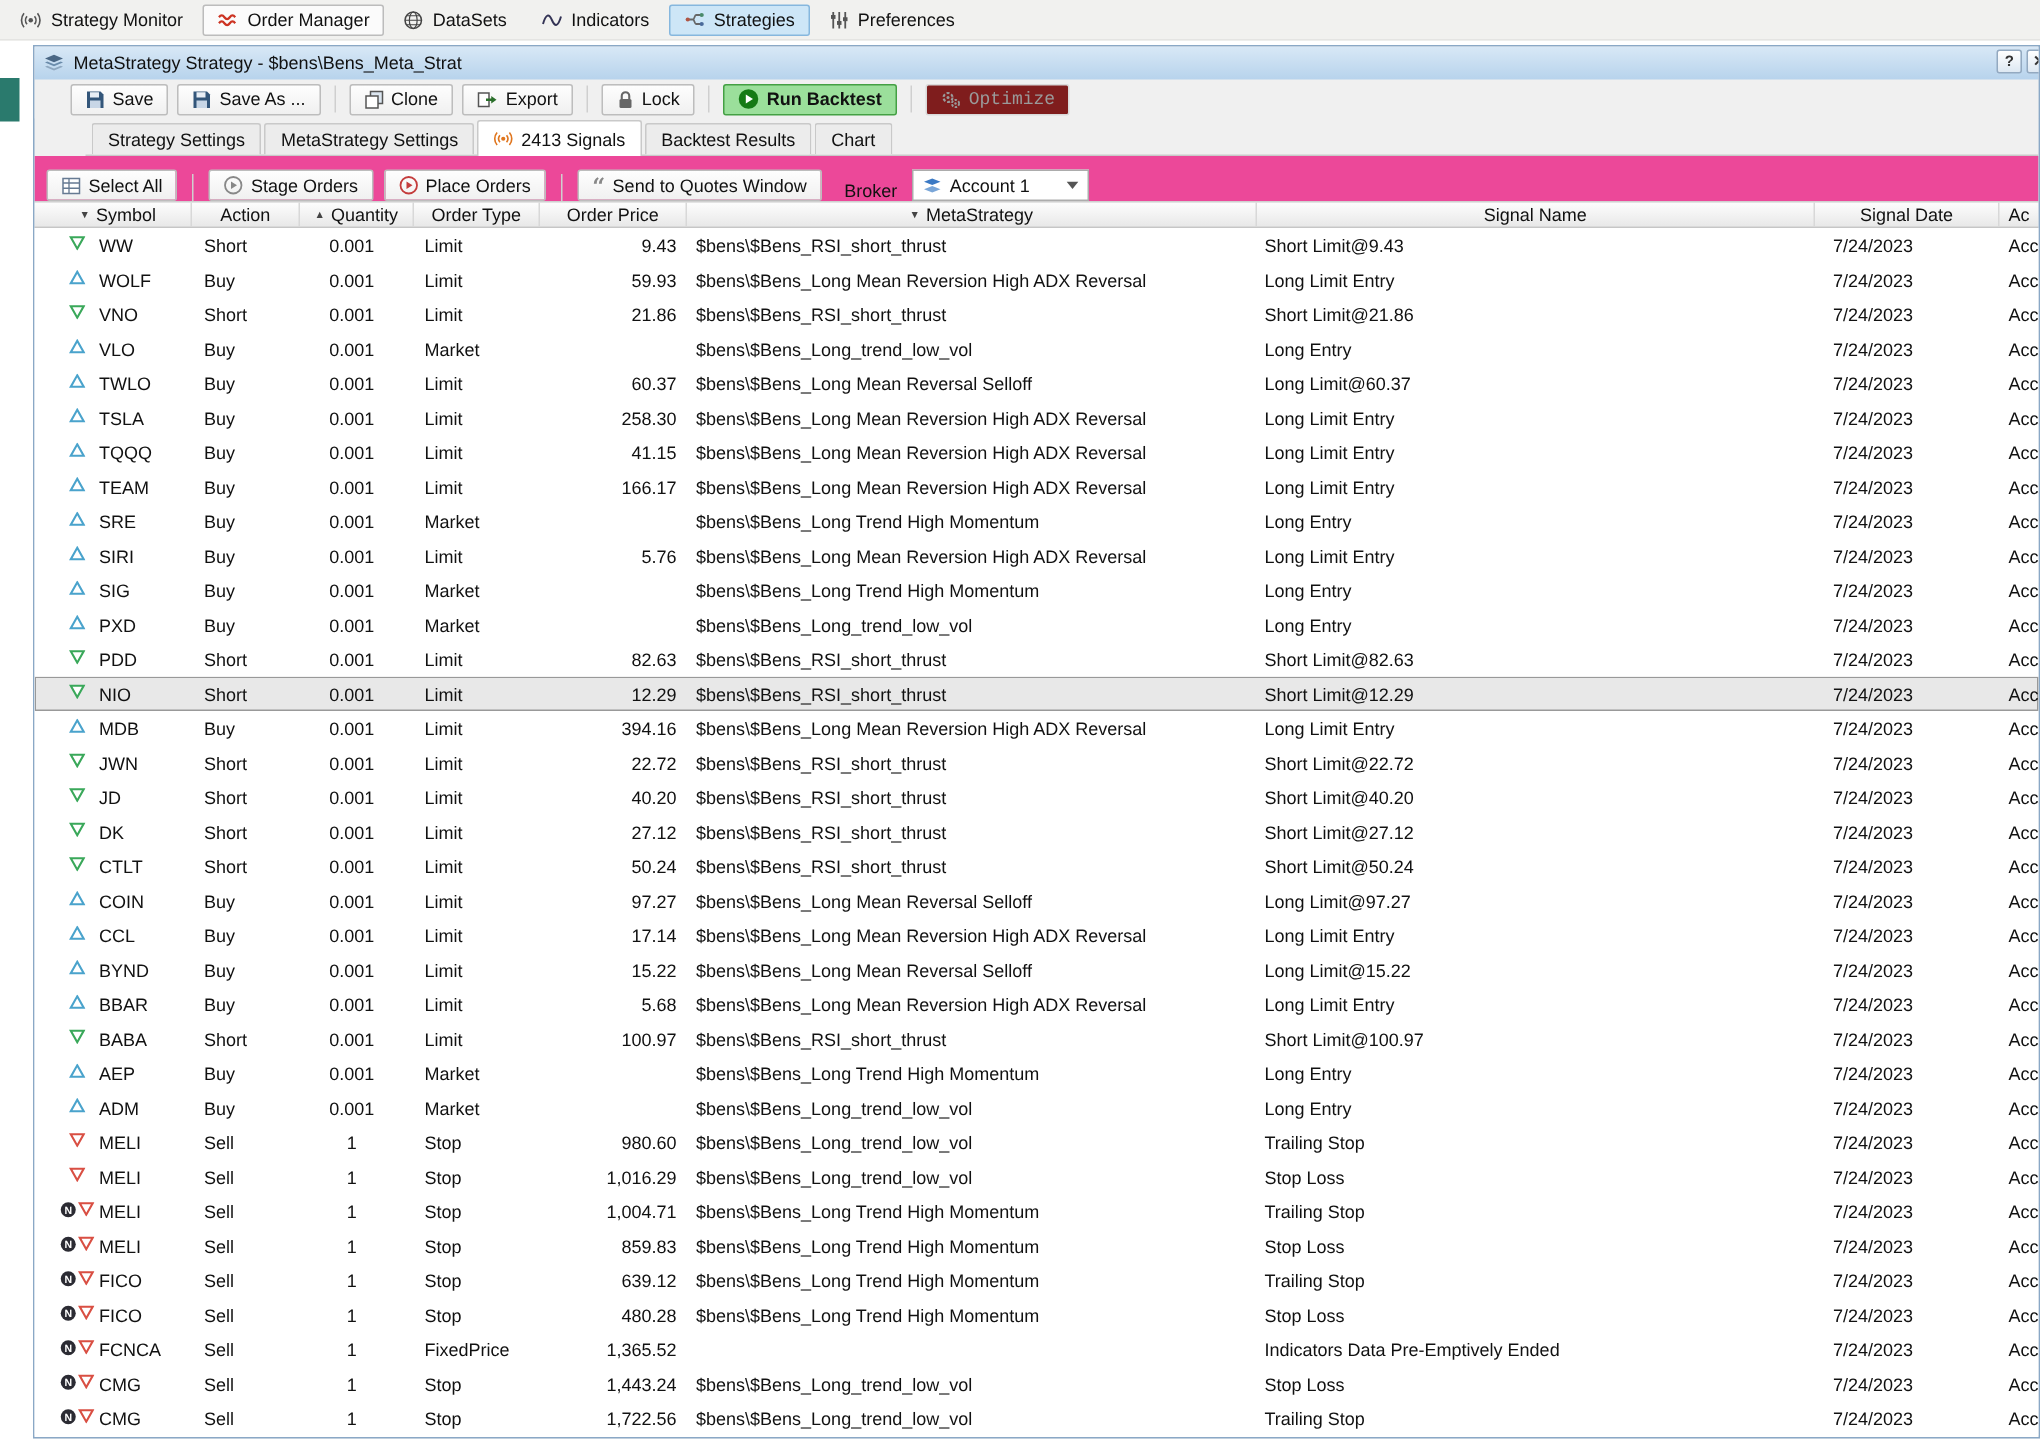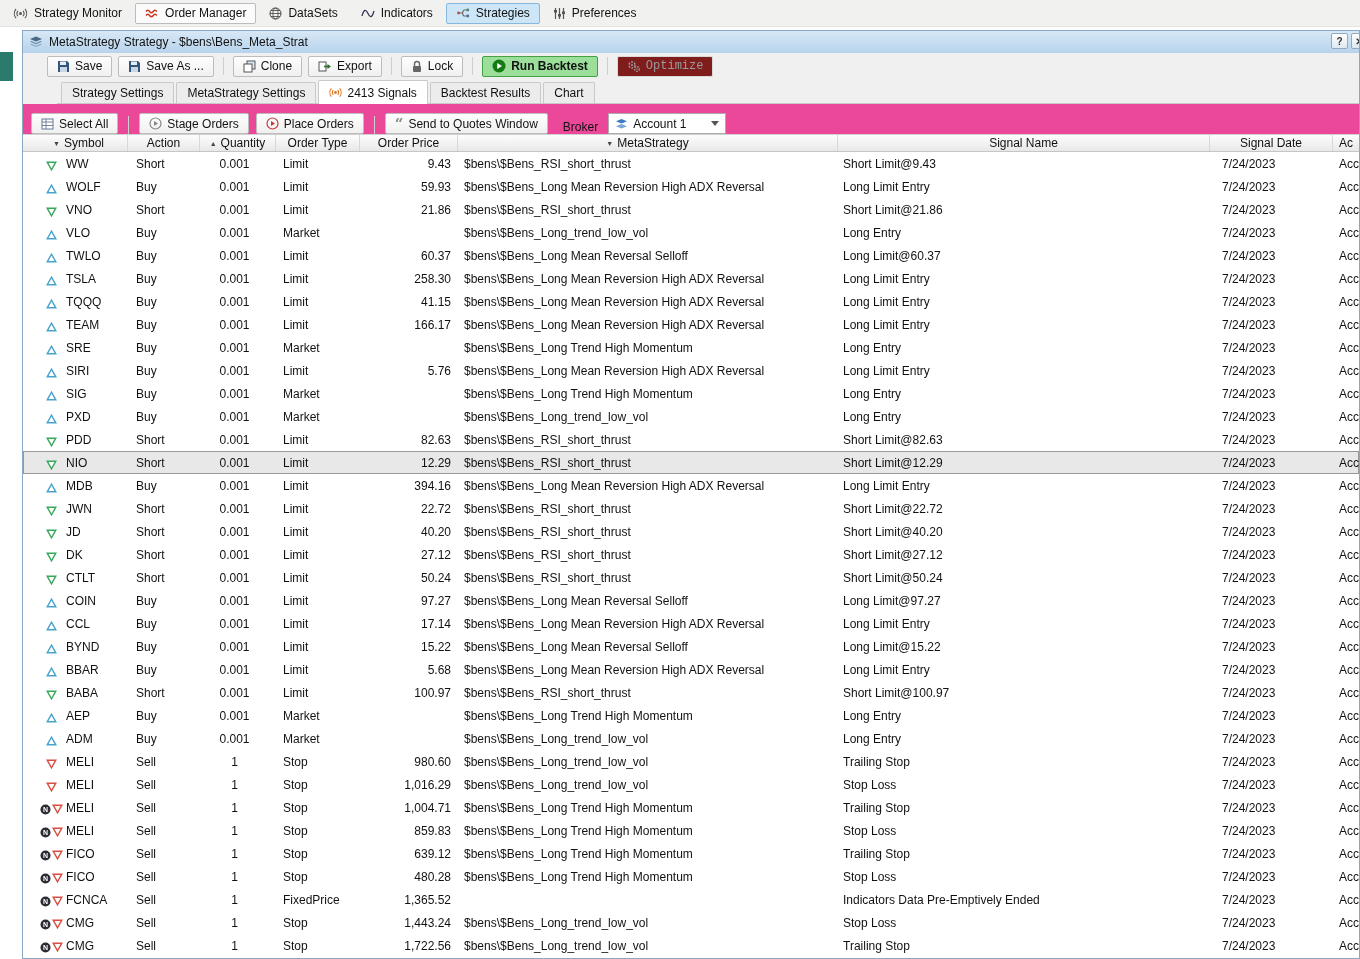--- a/index.html
+++ b/index.html
@@ -61,21 +61,21 @@
            border-right:1px solid #d8d8d8; overflow:hidden; white-space:nowrap; flex:none; }
   .sort { font-size:7px; color:#444; }
   .c0{width:98px}.c1{width:72px}.c2{width:76px}.c3{width:84px}.c4{width:98px}
   .c5{width:380px}.c6{width:372px}.c7{width:123px}.c8{flex:1 0 30px; width:auto;}
   .hcell.c8 { justify-content:flex-start; padding-left:6px; }
 
   .tbody { background:#fff; min-height:812px; }
   .trow { display:flex; height:23px; align-items:center; padding-left:7px; background:#fff; }
   .trow.selected { background:#e8e8e8; box-shadow:inset 0 0 0 1px #999; }
   .cell { font-size:12px; overflow:hidden; white-space:nowrap; flex:none; }
-  .cell.c0 { display:flex; align-items:flex-end; padding-left:10px; gap:4px; }
+  .cell.c0 { display:flex; align-items:flex-start; padding-left:10px; gap:4px; }
   .icwrap { width:22px; display:flex; align-items:center; justify-content:center; gap:1px; flex:none; }
   .cell.c1{padding-left:8px}
   .cell.c2{text-align:center; padding-right:7px}
   .cell.c3{padding-left:7px}
   .cell.c4{text-align:right; padding-right:7px}
   .cell.c5{padding-left:6px}
   .cell.c6{padding-left:5px}
   .cell.c7{padding-left:12px}
   .cell.c8{padding-left:6px}
 </style>

